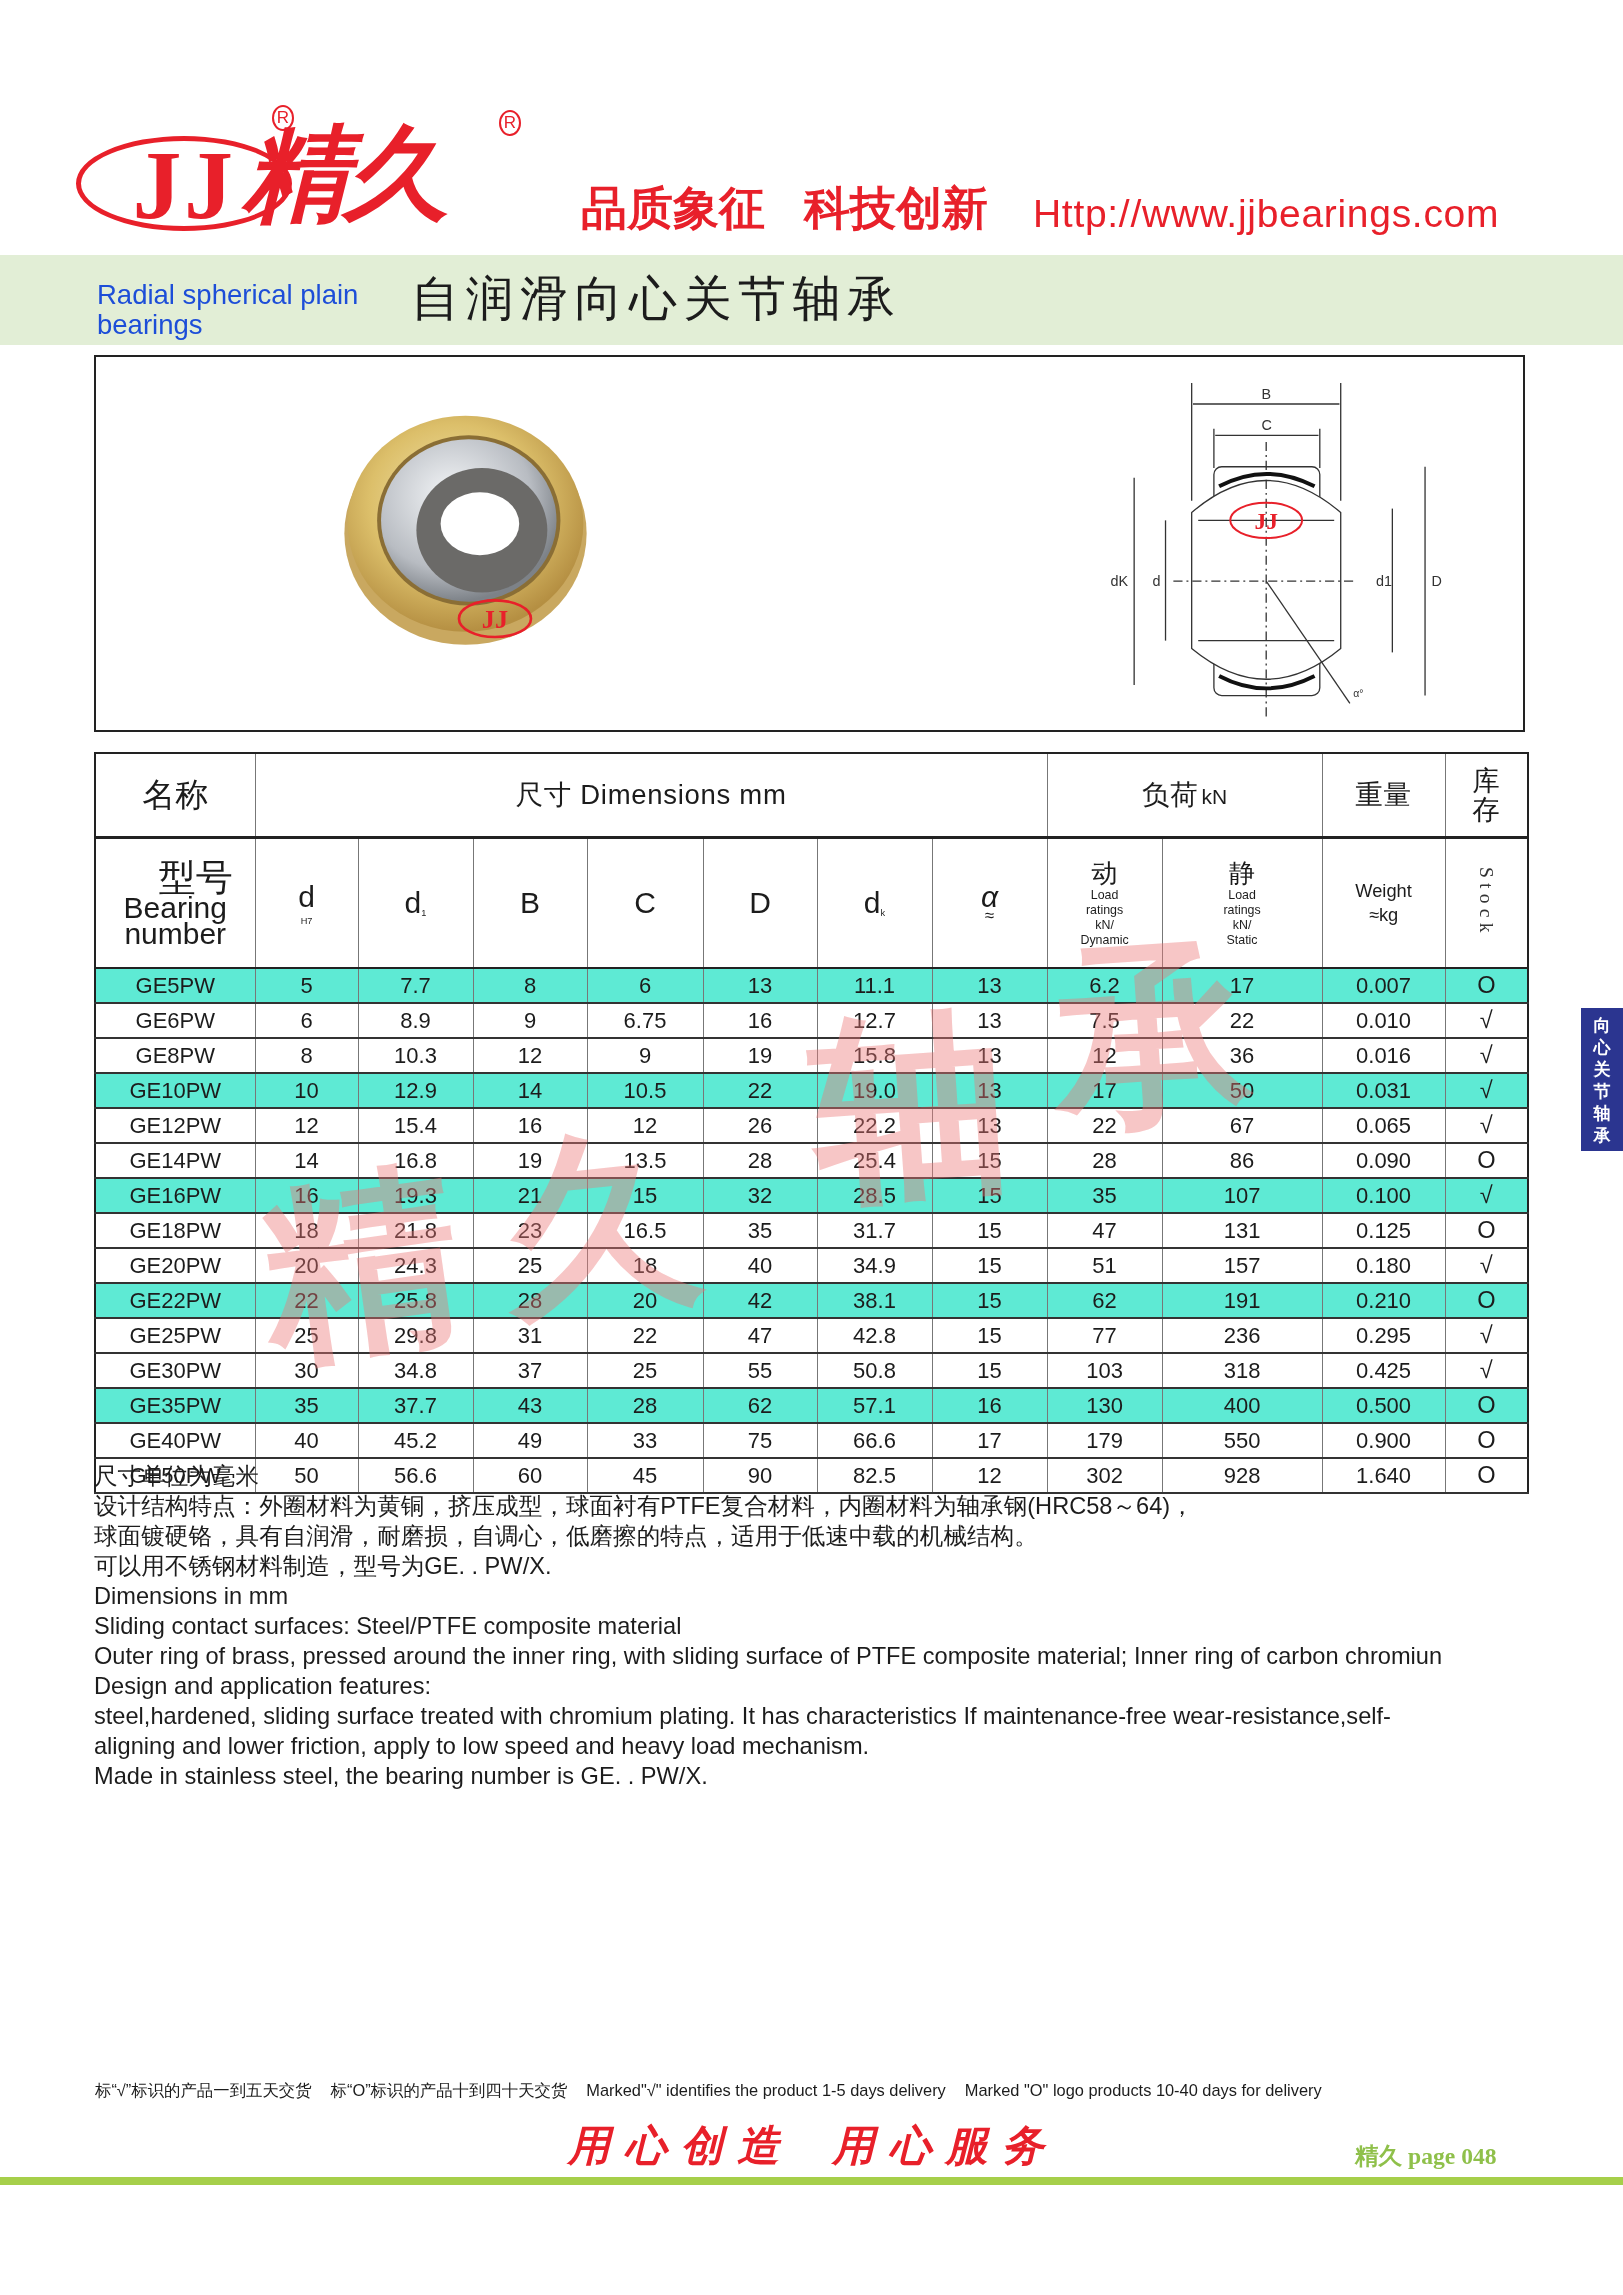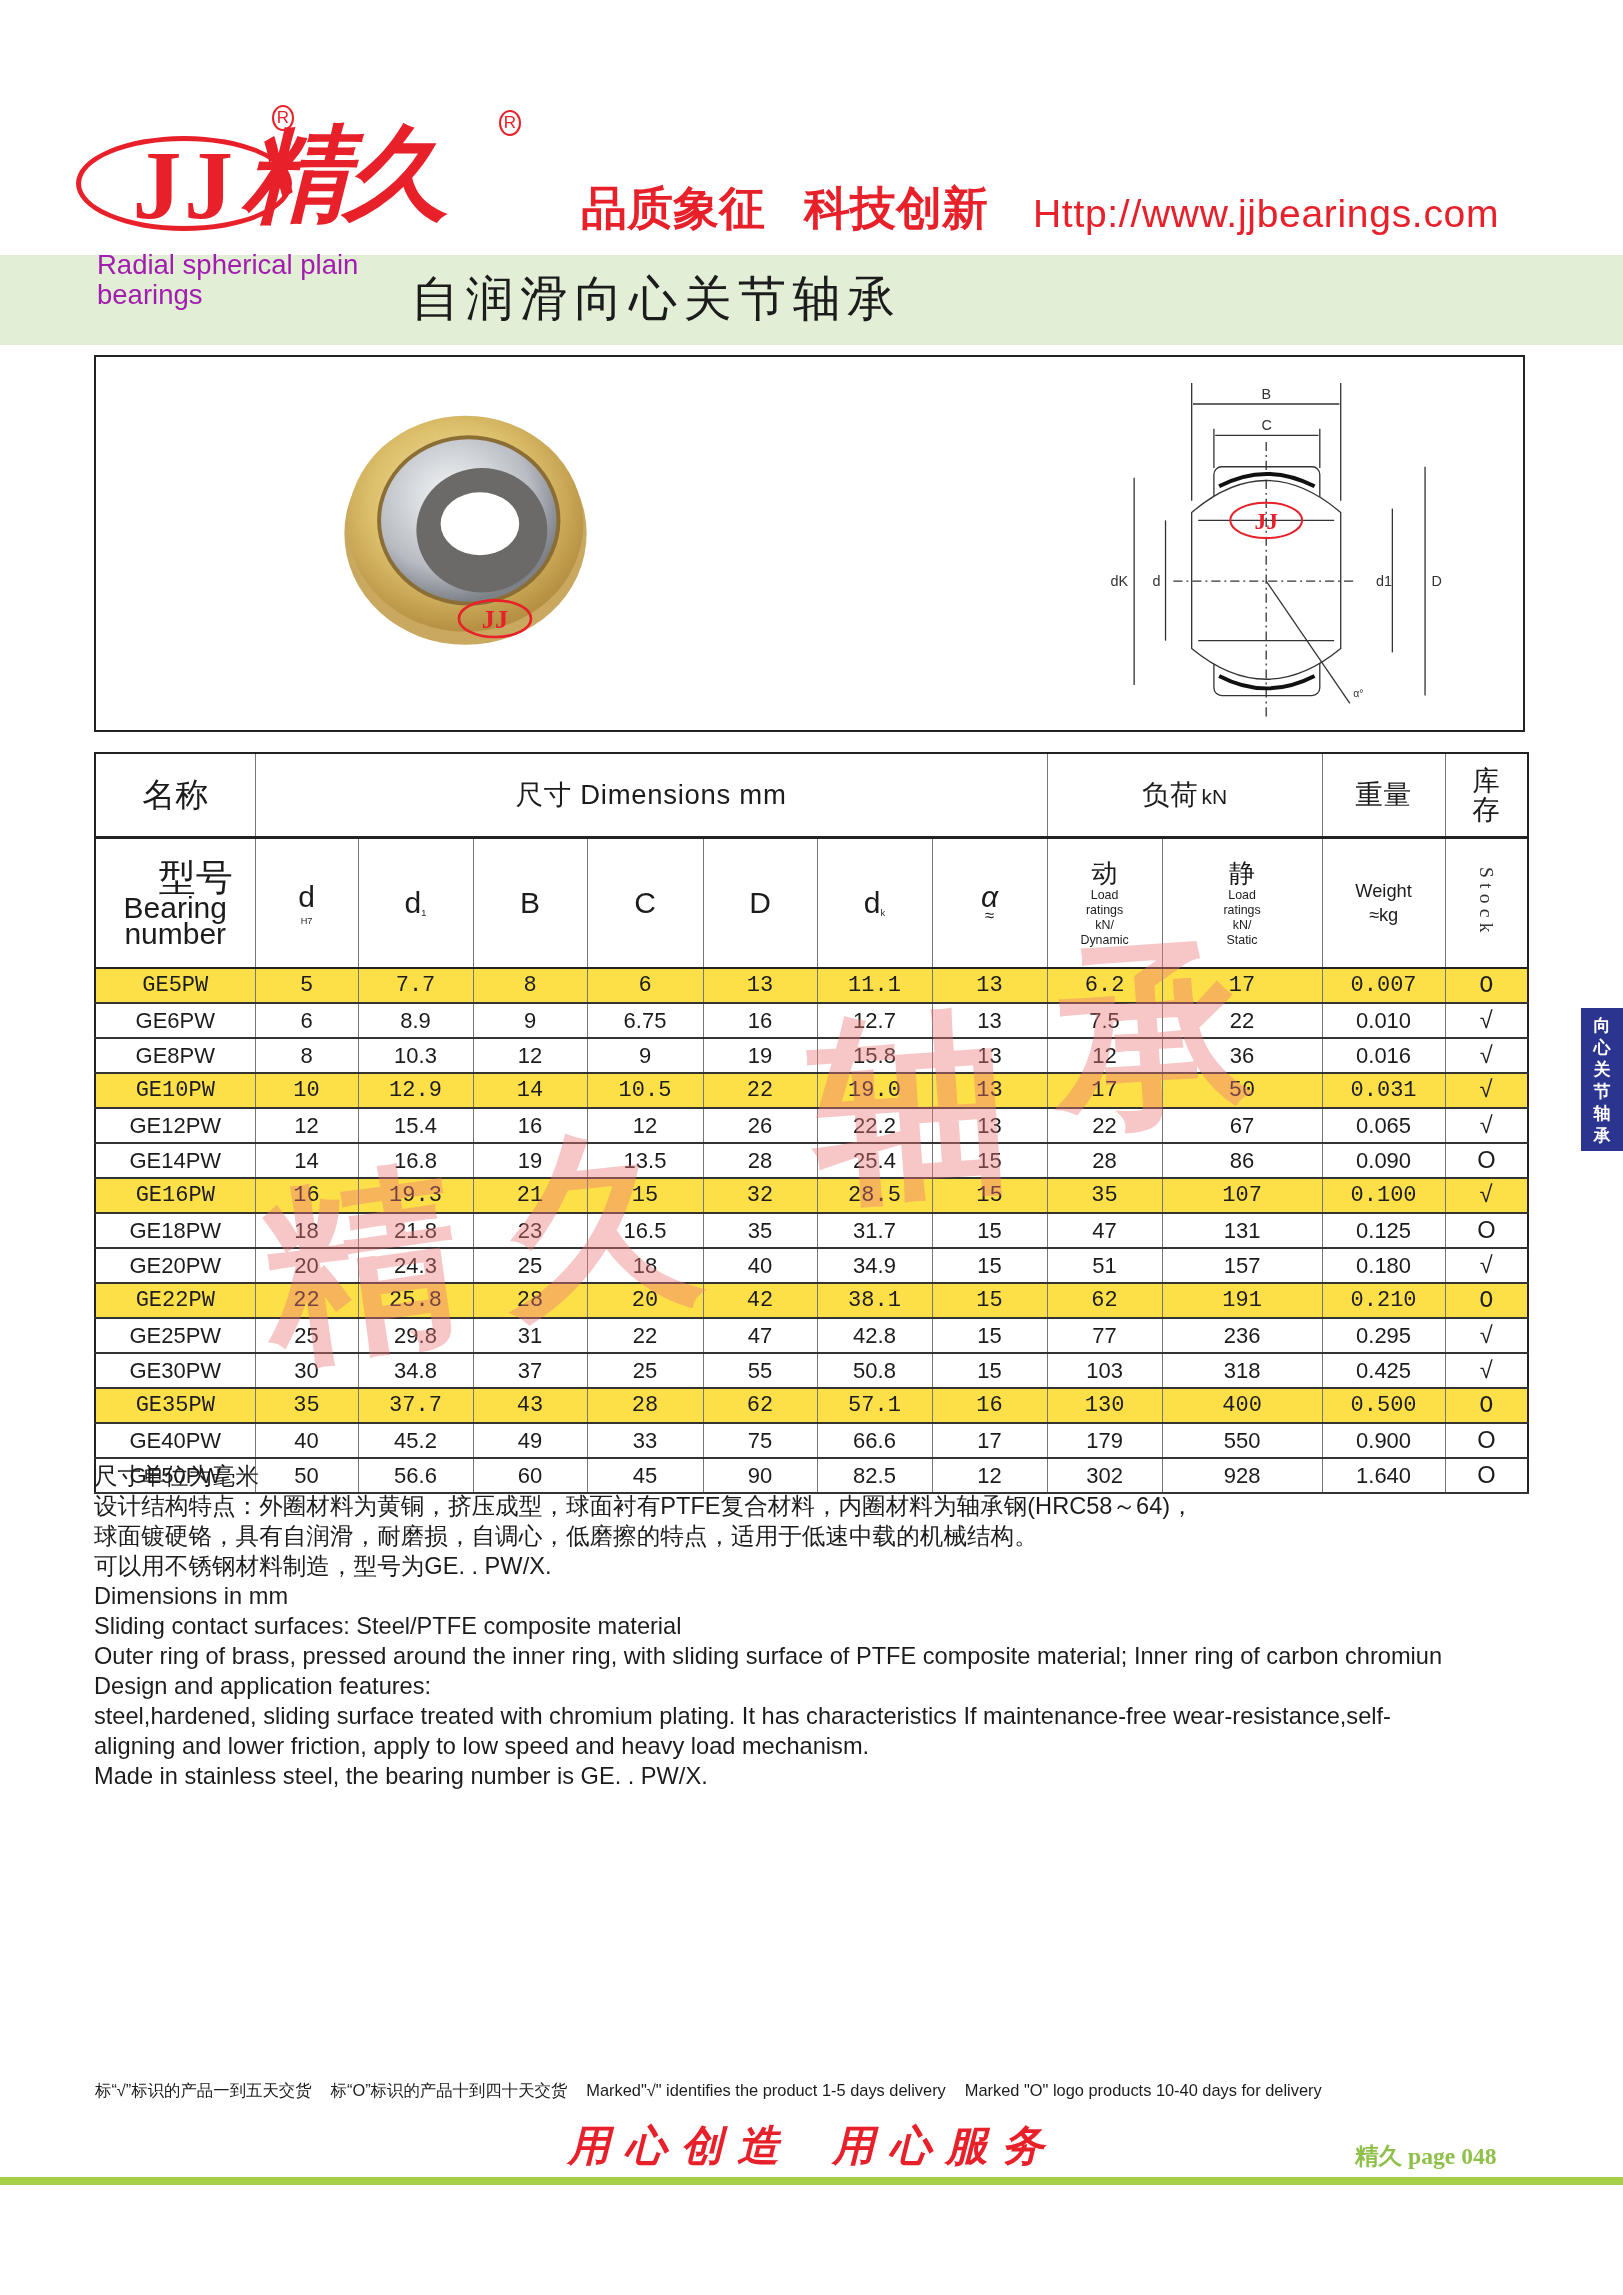--- a/index.html
+++ b/index.html
@@ -14,36 +14,36 @@
              font-size:98px; line-height:1; letter-spacing:2.6px; margin-top:3.9px; }
   .reg { color:#e8202a; font-size:17px; border:2px solid #e8202a; border-radius:50%;
          width:22px; height:26px; display:flex; align-items:center; justify-content:center; box-sizing:border-box; }
   .brand-cn { left:243px; top:121px; font-family:"DejaVu Serif","Liberation Serif",serif; font-weight:bold;
               color:#e8202a; font-size:105px; line-height:1; letter-spacing:-3.9px; font-style:italic; }
   .slogan { left:581px; top:185px; color:#e8202a; font-size:46px; font-weight:bold; line-height:1; white-space:nowrap; }
   .slogan span { margin-right:39px; }
   .website { left:1033px; top:194px; color:#e8202a; font-size:39px; line-height:1; letter-spacing:0.7px; white-space:nowrap; }
 
   .band { left:0; top:255px; width:1623px; height:90px; background:#e2eed6; }
-  .band-en { left:97px; top:250px; font-size:27.5px; line-height:30px; color:#a21caf; }
+  .band-en { left:97px; top:280px; font-size:27.5px; line-height:30px; color:#1d4ed8; }
   .band-cn { left:411px; top:274px; font-size:48px; letter-spacing:6.5px; line-height:1; color:#1c1c1c;
              font-family:"DejaVu Serif","Liberation Serif",serif; }
 
   
   .img-box { left:94px; top:355px; width:1431px; height:377px; border:2.6px solid #222; box-sizing:border-box; background:#fff; }
 
   
   .tbl { left:94px; top:752px; width:1431px; border-collapse:collapse; table-layout:fixed; }
   .tbl td, .tbl th { border:1.3px solid #777; text-align:center; vertical-align:middle; padding:0;
                      font-weight:normal; color:#1c1c1c; }
   .tbl { border:2.6px solid #222; }
   .tbl tr.h1 td { height:52px; border-bottom:3.3px solid #222; }
   .tbl tr.h2 td { height:128px; border-bottom:2.6px solid #222; }
   .tbl tr.row td { height:33px; font-size:22px; border-top:2px solid #333; border-bottom:2px solid #333; }
-  .tbl tr.row.green td { background:#fde047;font-family:Liberation Mono, monospace; }
+  .tbl tr.row.green td { background:#5eead4; }
   .tbl tr.row td.stock { font-size:23.6px; }
   .h1-cn { font-size:33px; }
   .h1-dim { font-size:27.5px; letter-spacing:0.7px; }
   .h1-small { font-size:21px; }
   .h2-cn { font-size:37px; line-height:35px; display:block;padding-left:41px; }
   .h2-en { font-size:30px; line-height:26px; display:block; }
   .h2-sym { font-size:30px; }
   .h2-sub { font-size:9.2px; display:block; margin-top:2.6px; }
   .h2-load-cn { font-size:26px; display:block; line-height:29px; }
   .h2-load-en { font-size:12.4px; line-height:15px; display:block; }

